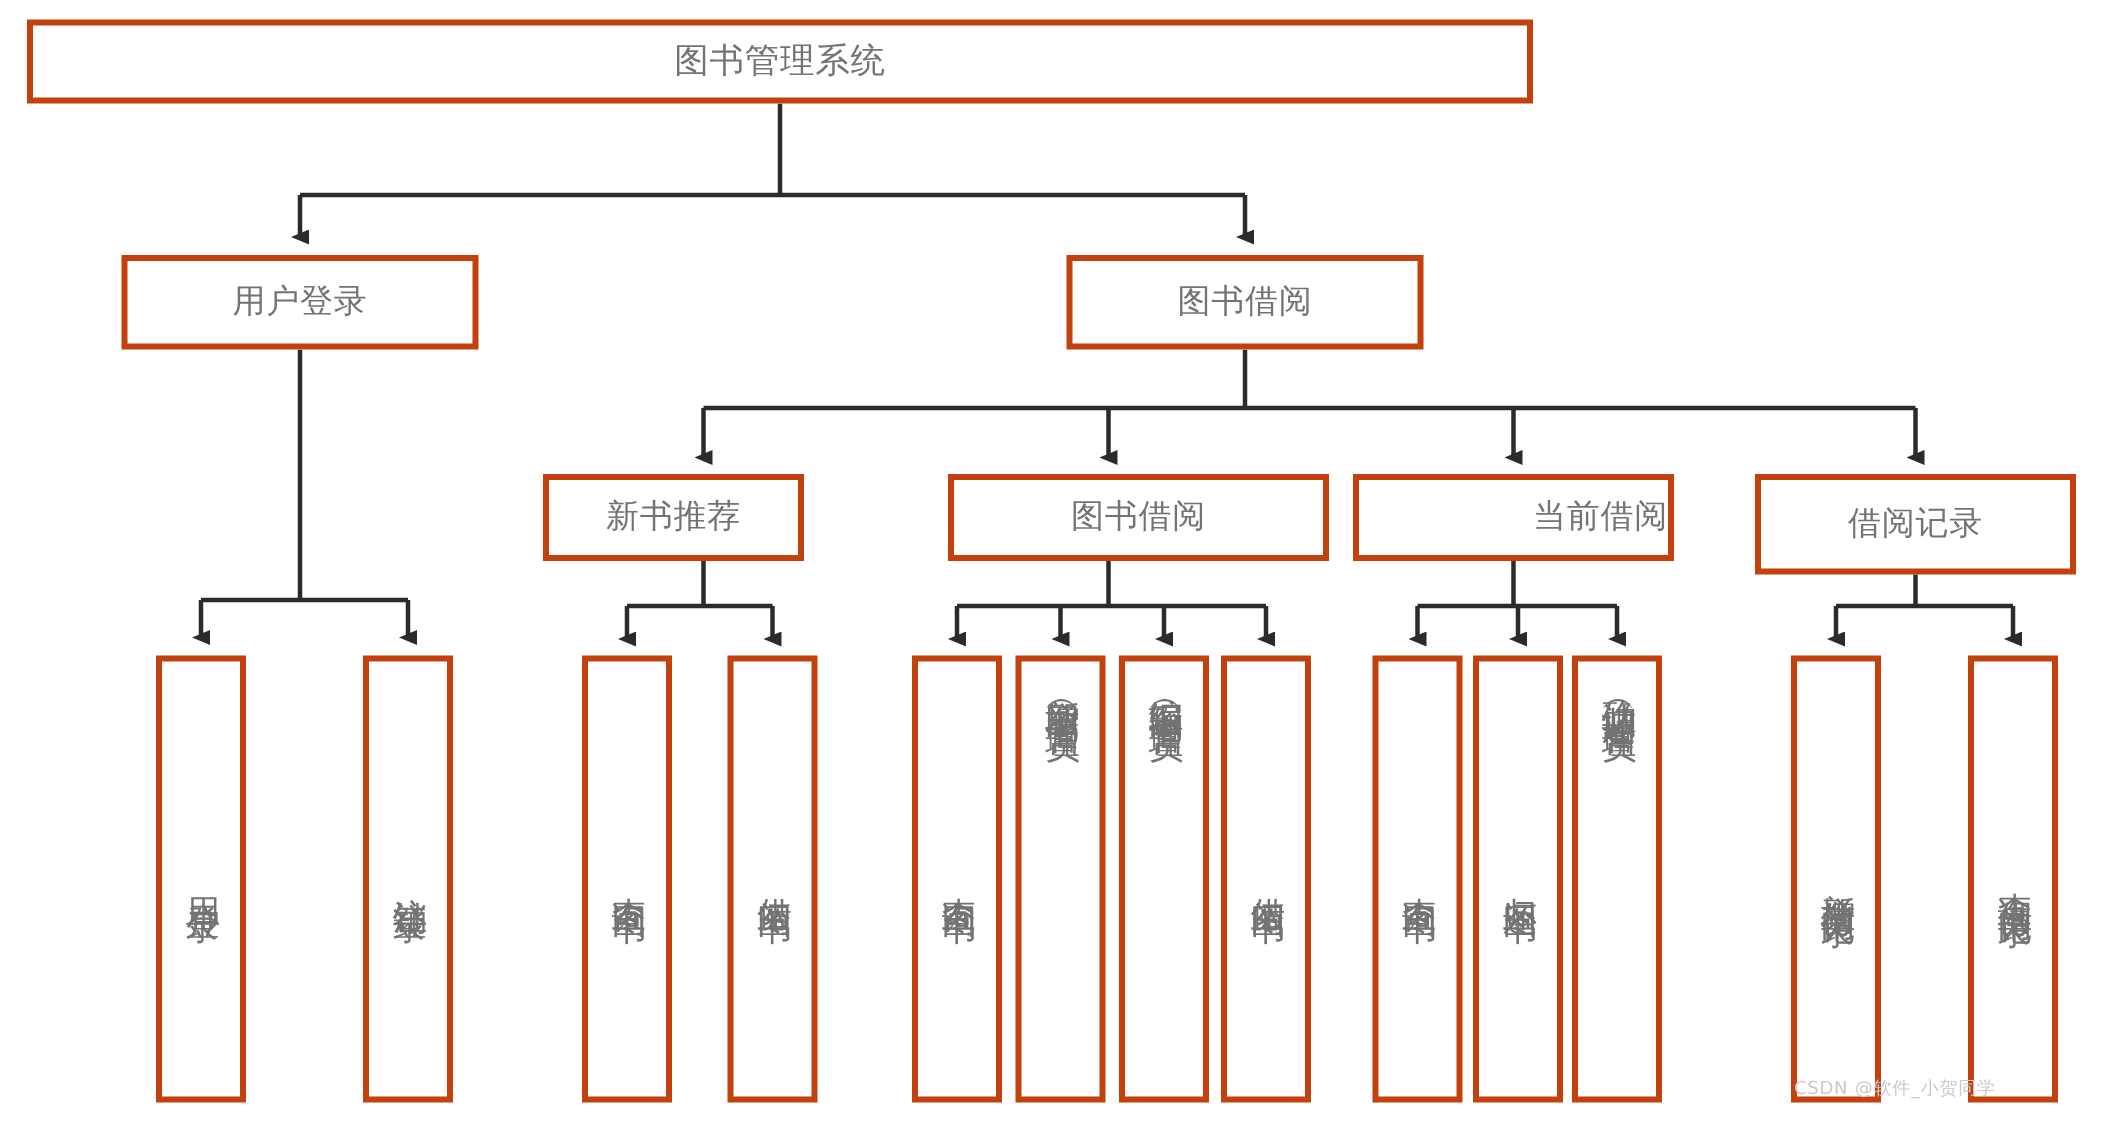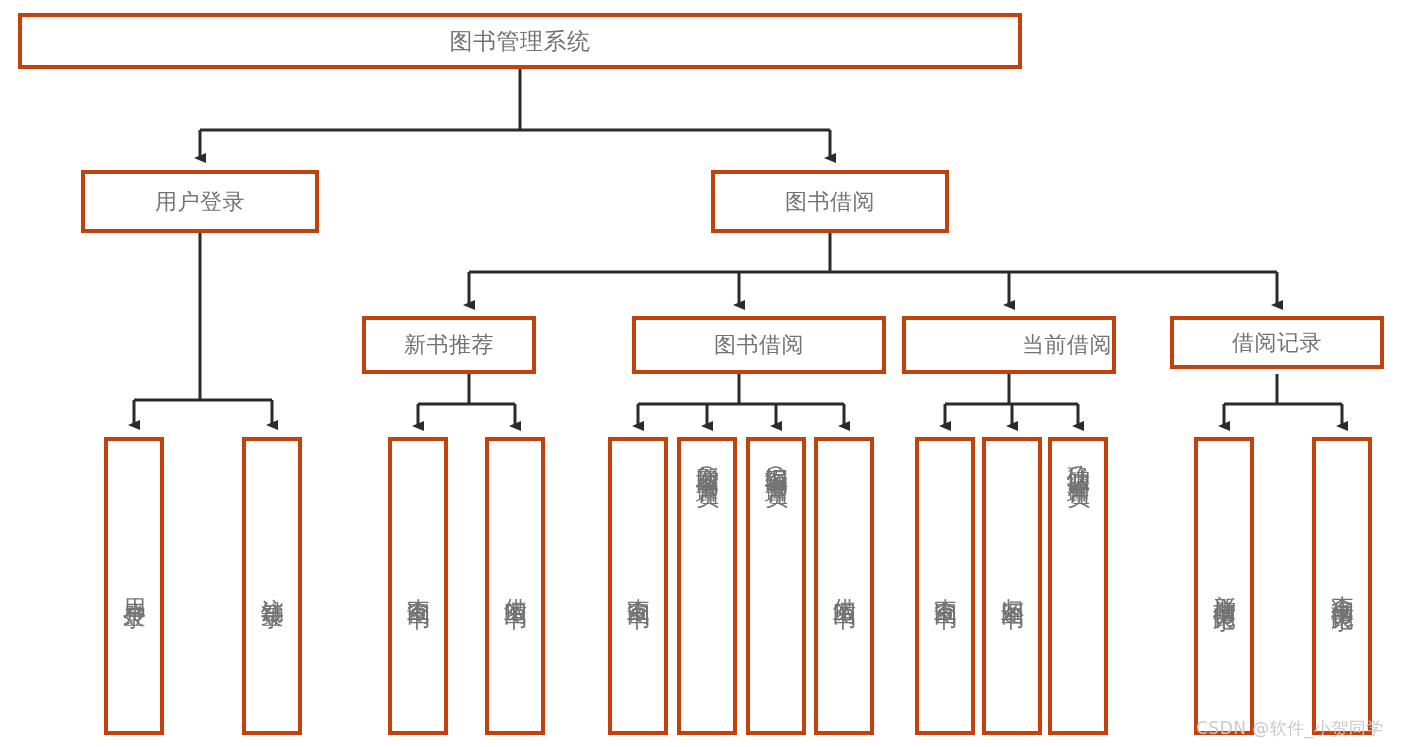--- a/index.html
+++ b/index.html
@@ -64,21 +64,21 @@
     white-space: nowrap;
     margin: 0 auto;
   }
   .node.vert.centered {
     align-items: center;
     padding-top: 0;
   }
   .watermark {
     position: absolute;
     color: #c9c9c9;
-    font-size: 17px;
+    font-size: 12px;
     white-space: nowrap;
     letter-spacing: 0.5px;
   }
 </style>
 </head>
 <body>
 
 <div id="canvas">
 
   <svg class="connectors" viewBox="0 0 1405 747" xmlns="http://www.w3.org/2000/svg">
@@ -144,21 +144,21 @@
 
   <div class="node horiz" style="left:362px; top:316px; width:174px; height:58px;">
     <span class="label">新书推荐</span>
   </div>
   <div class="node horiz" style="left:632px; top:316px; width:254px; height:58px;">
     <span class="label">图书借阅</span>
   </div>
   <div class="node horiz" style="left:902px; top:316px; width:214px; height:58px;justify-content:flex-end;">
     <span class="label">当前借阅</span>
   </div>
-  <div class="node horiz" style="left:1170px; top:316px; width:214px; height:53px;">
+  <div class="node horiz" style="left:1170px; top:316px; width:214px; height:67px;">
     <span class="label">借阅记录</span>
   </div>
 
   <div class="node vert centered" style="left:104px; top:437px; width:60px; height:298px;">
     <span class="label">用户登录</span>
   </div>
   <div class="node vert centered" style="left:242px; top:437px; width:60px; height:298px;">
     <span class="label">注销登录</span>
   </div>
   <div class="node vert centered" style="left:388px; top:437px; width:60px; height:298px;">

